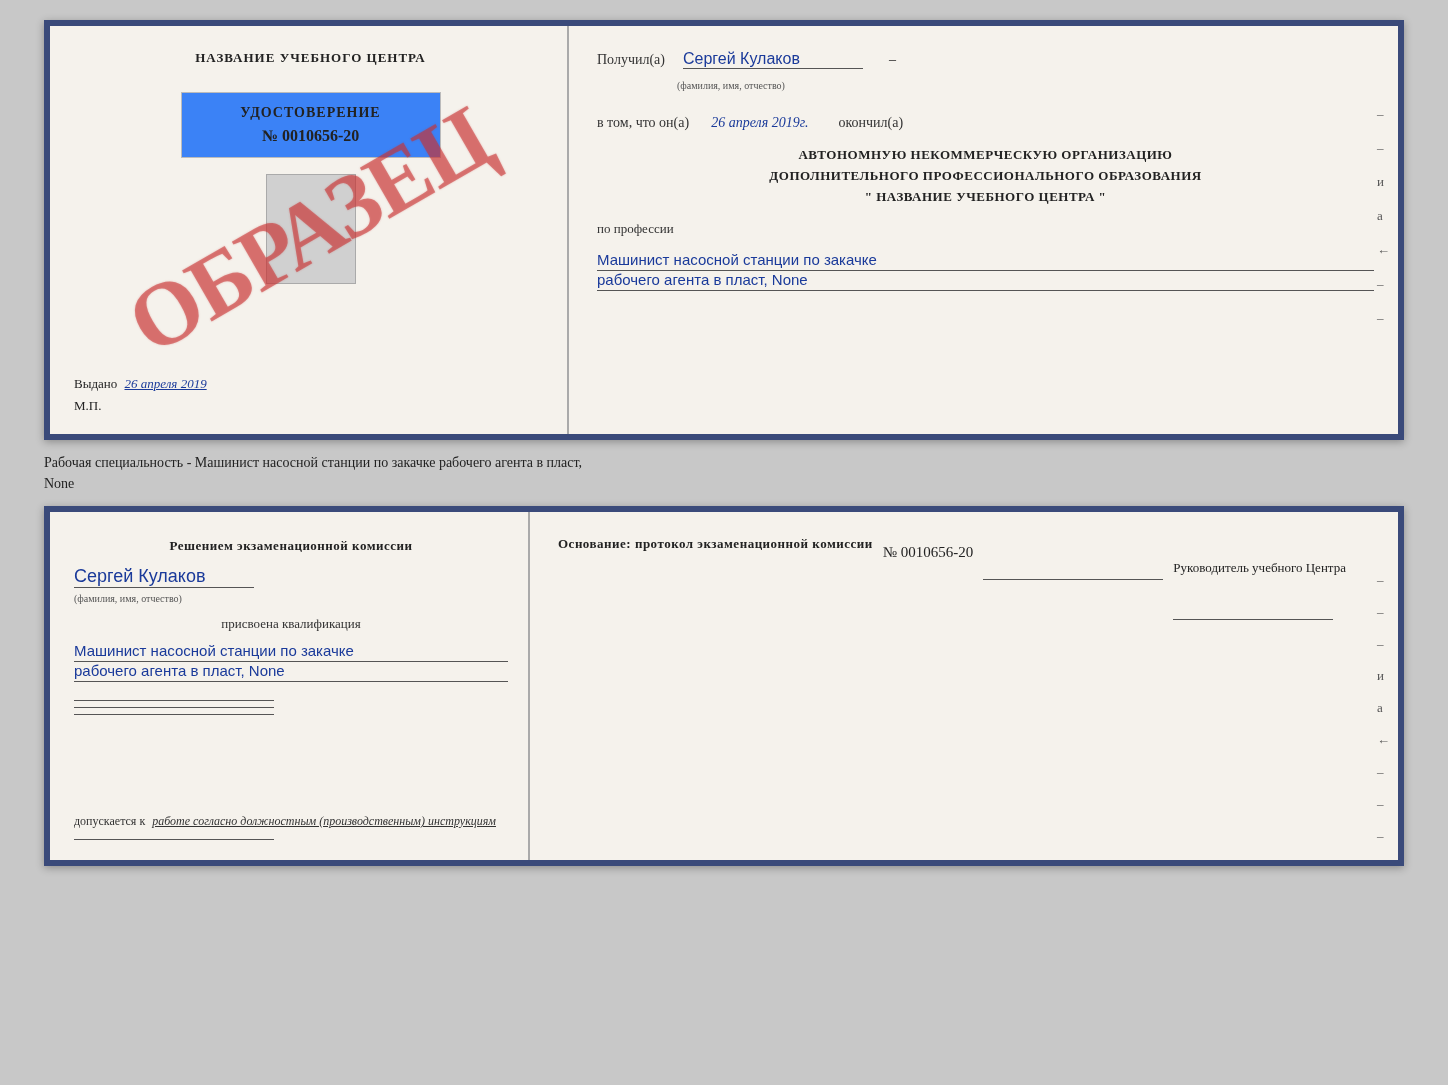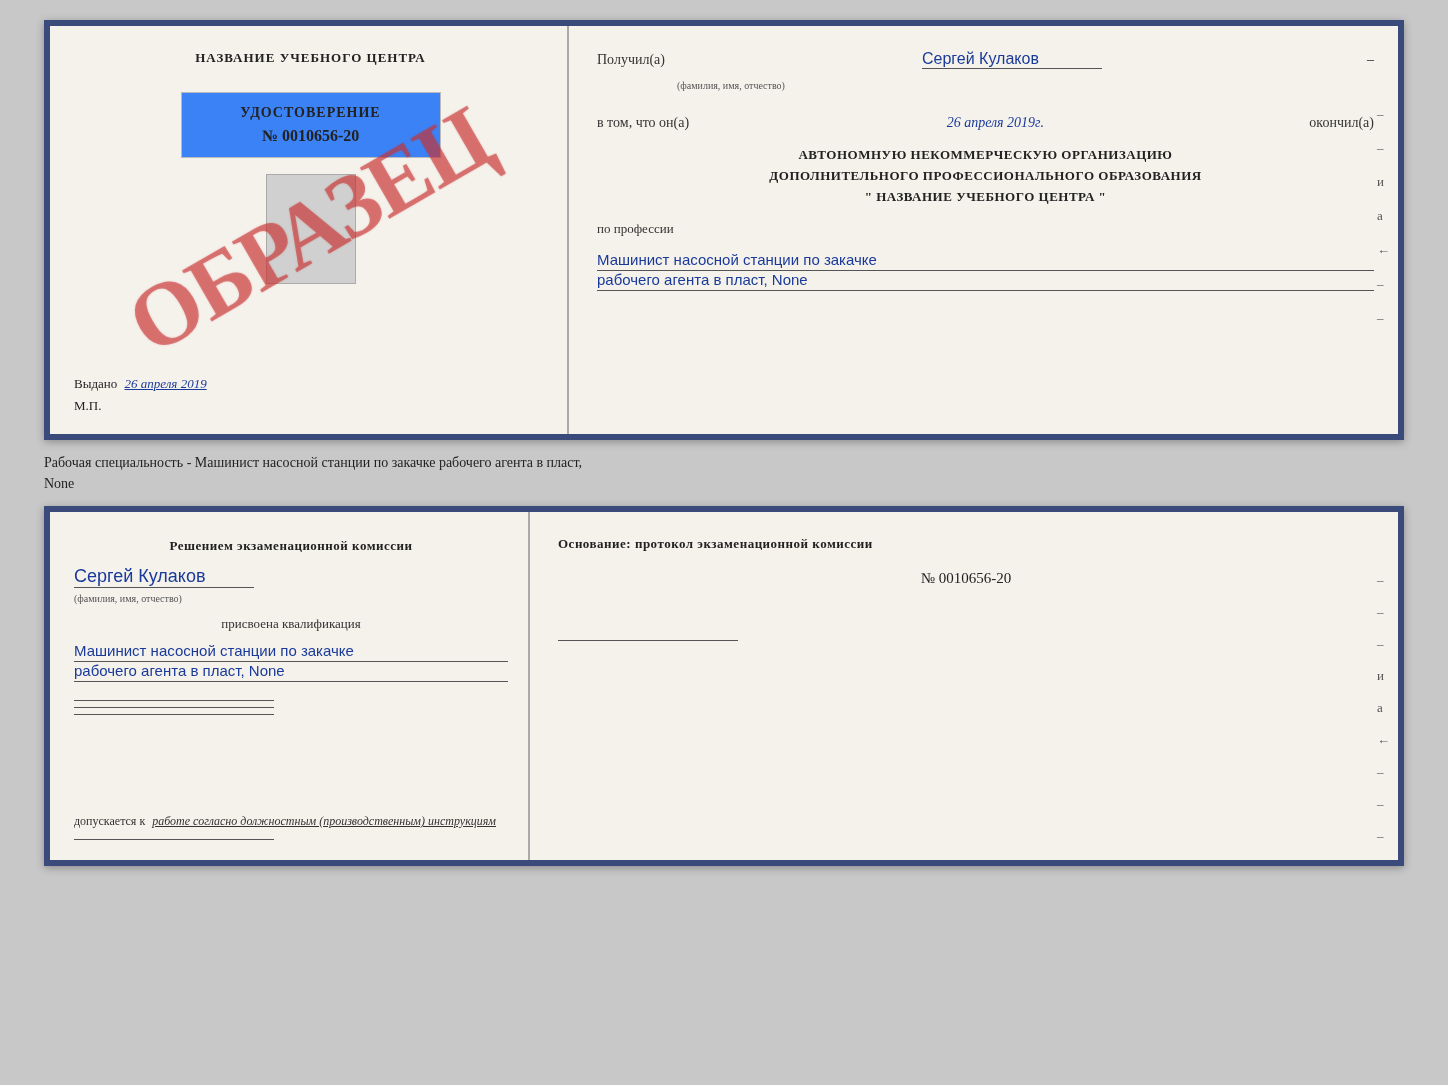--- a/index.html
+++ b/index.html
@@ -114,24 +114,23 @@
       font-size: 13px;
       color: #222;
       margin-top: 6px;
       align-self: flex-start;
     }
 
     
     .field-row {
       display: flex;
       align-items: baseline;
-      gap: 6px;
+      gap: 18px;
       font-size: 14px;
       color: #222;
-      justify-content: space-between;
     }
 
     .field-label {
       font-size: 14px;
       color: #333;
       white-space: nowrap;
     }
 
     .field-value-handwritten {
       font-family: 'Comic Sans MS', cursive, sans-serif;
@@ -413,33 +412,37 @@
       <div class="h-line"></div>
     </div>
 
     <div class="dopuskaetsya">
       <span>допускается к</span>
       <span class="dopuskaetsya-value" style="margin-left:4px;">работе согласно должностным (производственным) инструкциям</span>
     </div>
     <div class="h-line"></div>
   </div>
 
-  <div class="right-panel" style="display:flex; flex-direction:column; gap:10px; padding:24px 24px 20px 28px;">
+  <div class="right-panel" style="display:flex; flex-direction:row; gap:10px; padding:24px 24px 20px 28px;">
 
     <div class="osnovaniye-title">Основание: протокол экзаменационной комиссии</div>
 
     <div class="protocol-number">
       <span>№ 0010656-20</span>
     </div>
 
 
     <div style="margin-top:8px;">
       <div class="signature-line" style="margin-top:16px; width:180px;"></div>
     </div>
 
+    <div style="margin-top:12px;">
+      <div class="rukovoditel-label">Руководитель учебного Центра</div>
+      <div class="signature-line" style="margin-top:24px; width:160px;"></div>
+    </div>
 
     <div class="right-marks-bottom">
       <span class="dash-mark">–</span>
       <span class="dash-mark">–</span>
       <span class="dash-mark">–</span>
       <span class="dash-mark">и</span>
       <span class="dash-mark">а</span>
       <span class="dash-mark">←</span>
       <span class="dash-mark">–</span>
       <span class="dash-mark">–</span>

